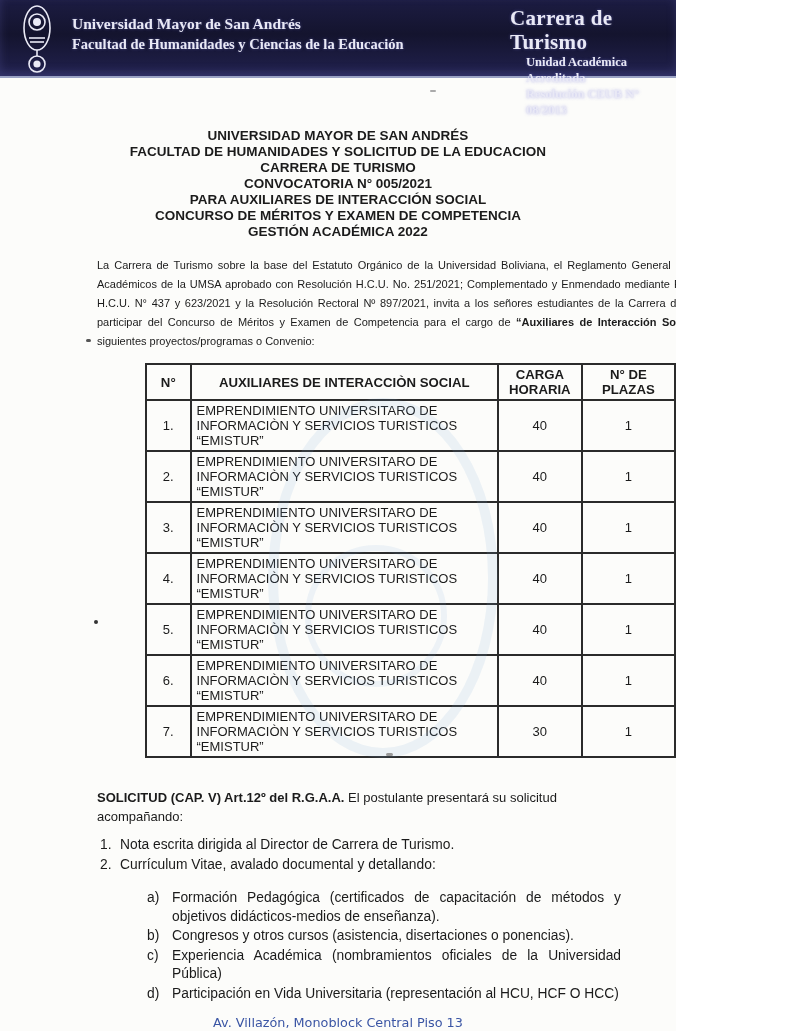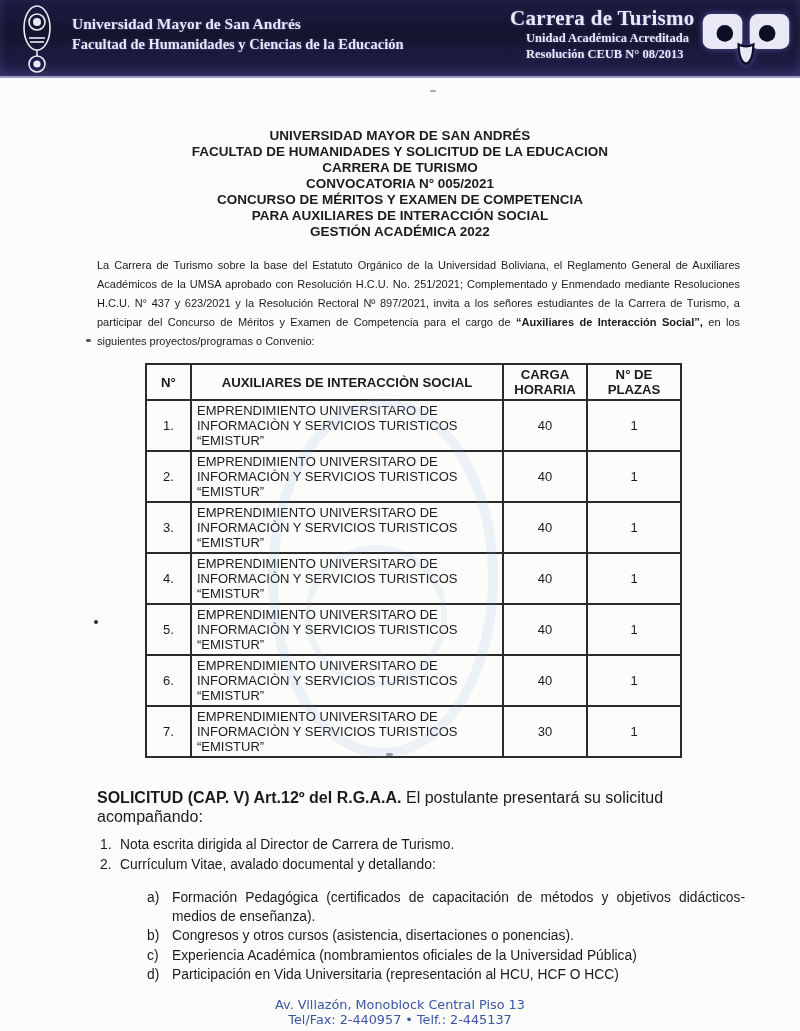--- a/index.html
+++ b/index.html
@@ -1,17 +1,17 @@
 <!DOCTYPE html>
 <html style="--banner_bg: #14142e; --banner_text: #e9e9f5; --footer_text: #3a55a4; --text: #1b1b1b;"><head>
 <meta charset="utf-8">
 <style>
   html,body{margin:0;padding:0;}
   .page{
-    width:800px;height:1031px;position:relative;overflow:hidden;
+    width:676px;height:1031px;position:relative;overflow:hidden;
     background:#fcfcfa;color:var(--text,#1b1b1b);
     font-family:"Liberation Sans",sans-serif;
   }
   
   .banner{
     height:76px;position:relative;
     background:linear-gradient(180deg,#1c1c42 0%,var(--banner_bg,#14142e) 45%,#21214e 100%);
     box-shadow:0 2px 0 #9aa2c4, inset 0 -4px 8px rgba(90,90,160,.35);
   }
   .banner-seal{position:absolute;left:20px;top:4px;}
@@ -52,21 +52,21 @@
     border:2px solid #2b2b2b;padding:2px 5px;vertical-align:middle;
   }
   .vac-table th{font-size:13.2px;line-height:15px;}
   .c-num{width:33px;text-align:center;}
   .c-desc{width:300px;text-align:left;white-space:pre-line;line-height:15px;}
   .c-carga{width:72px;text-align:center;border-radius:16px;}
   .c-plazas{width:82px;text-align:center;margin-left:40px;}
   .vac-table tbody tr{height:46px;}
   .vac-table thead tr{height:34px;}
   
-  .solicitud{margin:30px 60px 0 97px;font-size:16px;line-height:19px;}
+  .solicitud{margin:30px 60px 0 97px;font-size:13px;line-height:19px;}
   .solicitud b{font-weight:bold;}
   .num-list{margin:9px 60px 0 100px;font-size:13.8px;line-height:20px;}
   .num-item{display:flex;}
   .num-item .n{width:20px;flex:0 0 20px;}
   .sub-list{margin:14px 55px 0 147px;font-size:13.8px;line-height:18.5px;}
   .sub-item{display:flex;margin-bottom:1px;}
   .sub-item .n{width:25px;flex:0 0 25px;}
   .sub-item .t{text-align:justify;}
   
   .footer{
@@ -137,22 +137,22 @@
   <div class="artifact a1"></div>
   <div class="artifact a2"></div>
   <div class="artifact a3"></div>
   <div class="artifact a4"></div>
 
   <div class="title-block">
     <div>UNIVERSIDAD MAYOR DE SAN ANDRÉS</div>
     <div>FACULTAD DE HUMANIDADES Y SOLICITUD DE LA EDUCACION</div>
     <div>CARRERA DE TURISMO</div>
     <div>CONVOCATORIA N° 005/2021</div>
+    <div>PARA AUXILIARES DE INTERACCIÓN SOCIAL</div>
     <div>CONCURSO DE MÉRITOS Y EXAMEN DE COMPETENCIA</div>
-    <div>PARA AUXILIARES DE INTERACCIÓN SOCIAL</div>
     <div>GESTIÓN ACADÉMICA 2022</div>
   </div>
 
   <p class="intro"><span>La Carrera de Turismo sobre la base del Estatuto Orgánico de la Universidad Boliviana, el Reglamento General de Auxiliares Académicos de la UMSA aprobado con Resolución H.C.U. No. 251/2021; Complementado y Enmendado mediante Resoluciones H.C.U. N° 437 y 623/2021 y la Resolución Rectoral Nº 897/2021, invita a los señores estudiantes de la Carrera de Turismo, a participar del Concurso de Méritos y Examen de Competencia para el cargo de </span><b>“Auxiliares de Interacción Social”,</b><span>  en los siguientes proyectos/programas o Convenio:</span></p>
 
   <table class="vac-table">
     <thead>
       <tr>
         <th class="c-num">N°</th>
         <th class="c-desc" style="text-align:center">AUXILIARES DE INTERACCIÒN SOCIAL</th>

